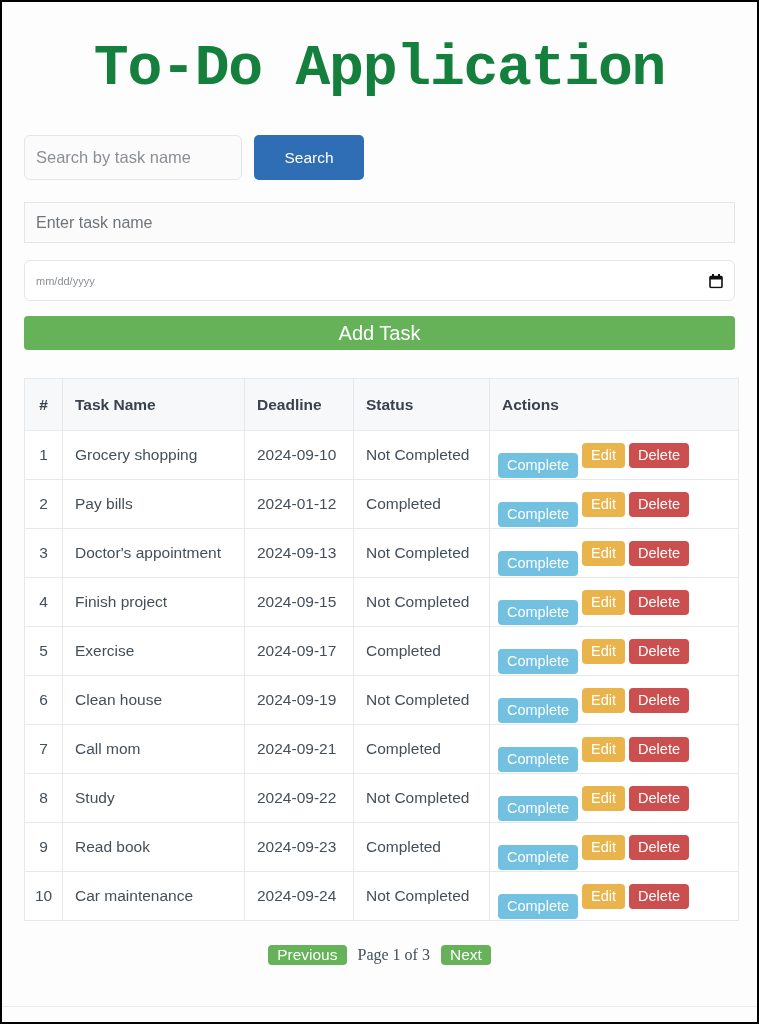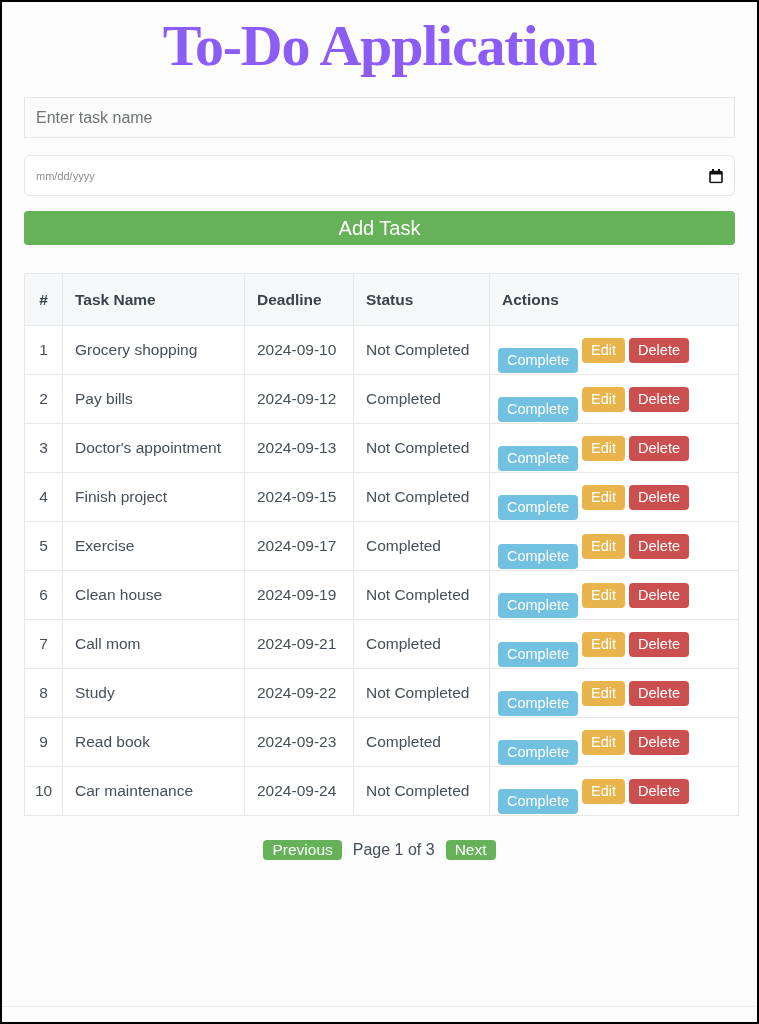--- a/index.html
+++ b/index.html
@@ -26,25 +26,25 @@
     background: #fdfdfd;
     padding: 0 22px;
   }
 
   
   .app-title {
     text-align: center;
     font-size: 58px;
     line-height: 1;
     font-weight: 700;
-    color: #8b5cf6;
+    color: #15803d;
     letter-spacing: -1.2px;
-    padding-top: 15px;
+    padding-top: 38px;
     padding-bottom: 0;
-    font-family: Liberation Serif, serif;
+    font-family: Liberation Mono, monospace;
   }
 
   
   .search-row {
     display: flex;
     align-items: stretch;
     gap: 12px;
     margin-top: 37px;
   }
   .search-input {
@@ -202,39 +202,43 @@
     color: #ffffff;
     font-size: 15.5px;
     font-family: "Liberation Sans", sans-serif;
     height: 20px;
     padding: 0 9px;
     cursor: pointer;
   }
   .page-label {
     font-size: 16px;
     color: #454f59;
-    font-family: Liberation Sans, sans-serif;
+    font-family: Liberation Serif, serif;
   }
 
   .bottom-rule {
     position: absolute;
     left: 0; right: 0;
     bottom: 15px;
     height: 1px;
     background: #ececec;
   }
 </style>
 </head>
 <body>
 
 <div id="page">
   <div id="inner">
 
     <h1 class="app-title">To-Do Application</h1>
 
+    <div class="search-row">
+      <input class="search-input" type="text" placeholder="Search by task name" style="">
+      <button class="search-button">Search</button>
+    </div>
 
     <input class="task-name-input" type="text" placeholder="Enter task name" style="">
 
     <div class="date-field">
       <span class="date-placeholder">mm/dd/yyyy</span>
       <span class="calendar-icon">
         <svg width="14" height="15" viewBox="0 0 14 15">
           <rect x="1" y="3" width="12" height="11" rx="1" fill="#ffffff" stroke="#111111" stroke-width="1.6"></rect>
           <rect x="1" y="3" width="12" height="3" fill="#111111"></rect>
           <rect x="3" y="0.5" width="2" height="3" fill="#111111"></rect>
@@ -259,21 +263,21 @@
           <tr>
             <td class="col-idx">1</td>
             <td class="col-name">Grocery shopping</td>
             <td class="col-dead">2024-09-10</td>
             <td class="col-stat">Not Completed</td>
             <td class="col-act cell-actions"><button class="act-btn btn-complete">Complete</button><button class="act-btn btn-edit">Edit</button><button class="act-btn btn-delete">Delete</button></td>
           </tr>
           <tr>
             <td class="col-idx">2</td>
             <td class="col-name">Pay bills</td>
-            <td class="col-dead">2024-09-12</td>
+            <td class="col-dead">2024-01-12</td>
             <td class="col-stat">Completed</td>
             <td class="col-act cell-actions"><button class="act-btn btn-complete">Complete</button><button class="act-btn btn-edit">Edit</button><button class="act-btn btn-delete">Delete</button></td>
           </tr>
           <tr>
             <td class="col-idx">3</td>
             <td class="col-name">Doctor's appointment</td>
             <td class="col-dead">2024-09-13</td>
             <td class="col-stat">Not Completed</td>
             <td class="col-act cell-actions"><button class="act-btn btn-complete">Complete</button><button class="act-btn btn-edit">Edit</button><button class="act-btn btn-delete">Delete</button></td>
           </tr>

